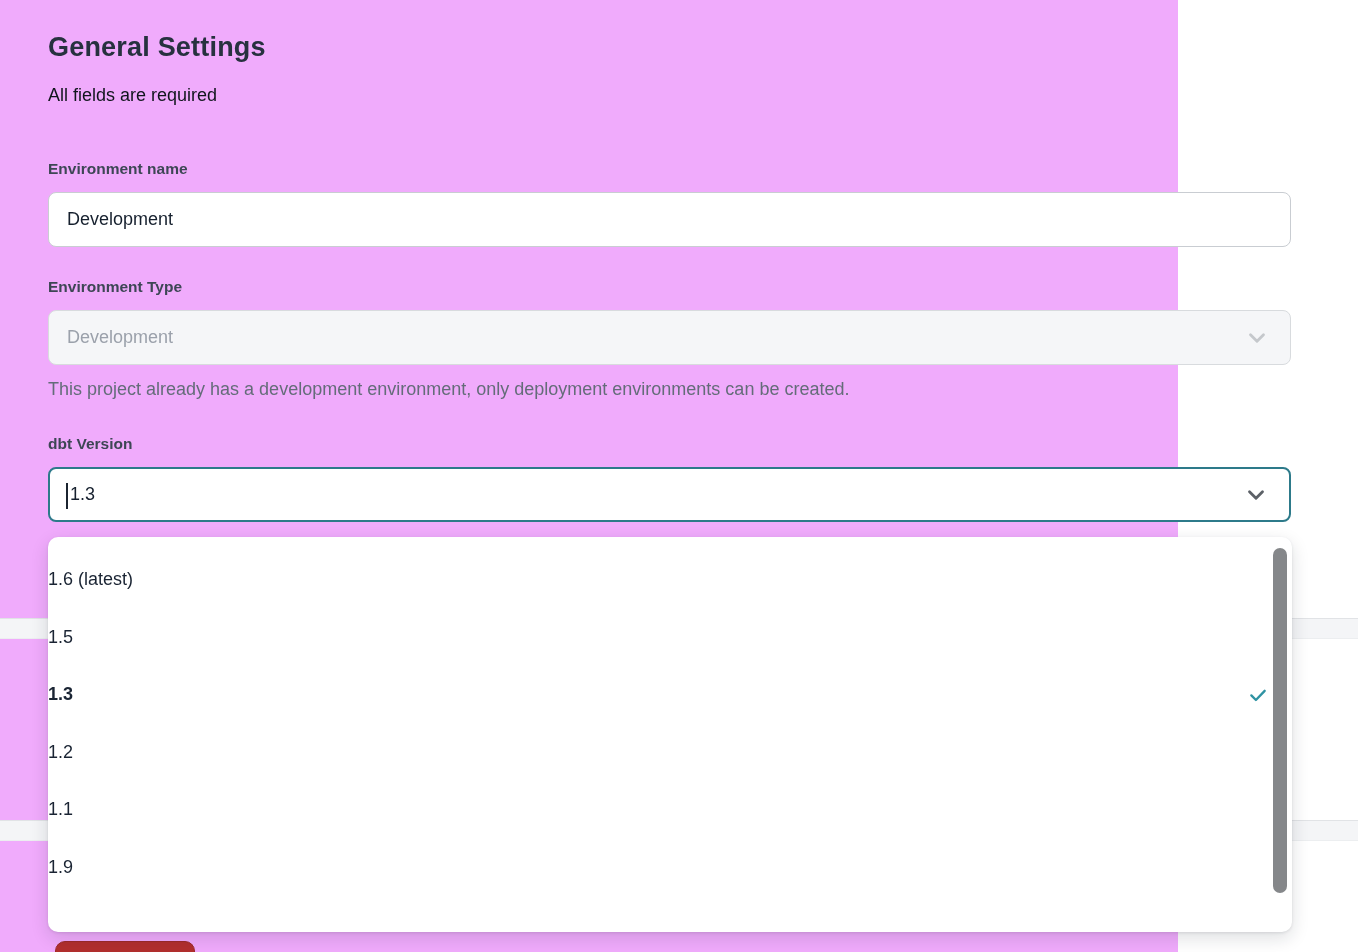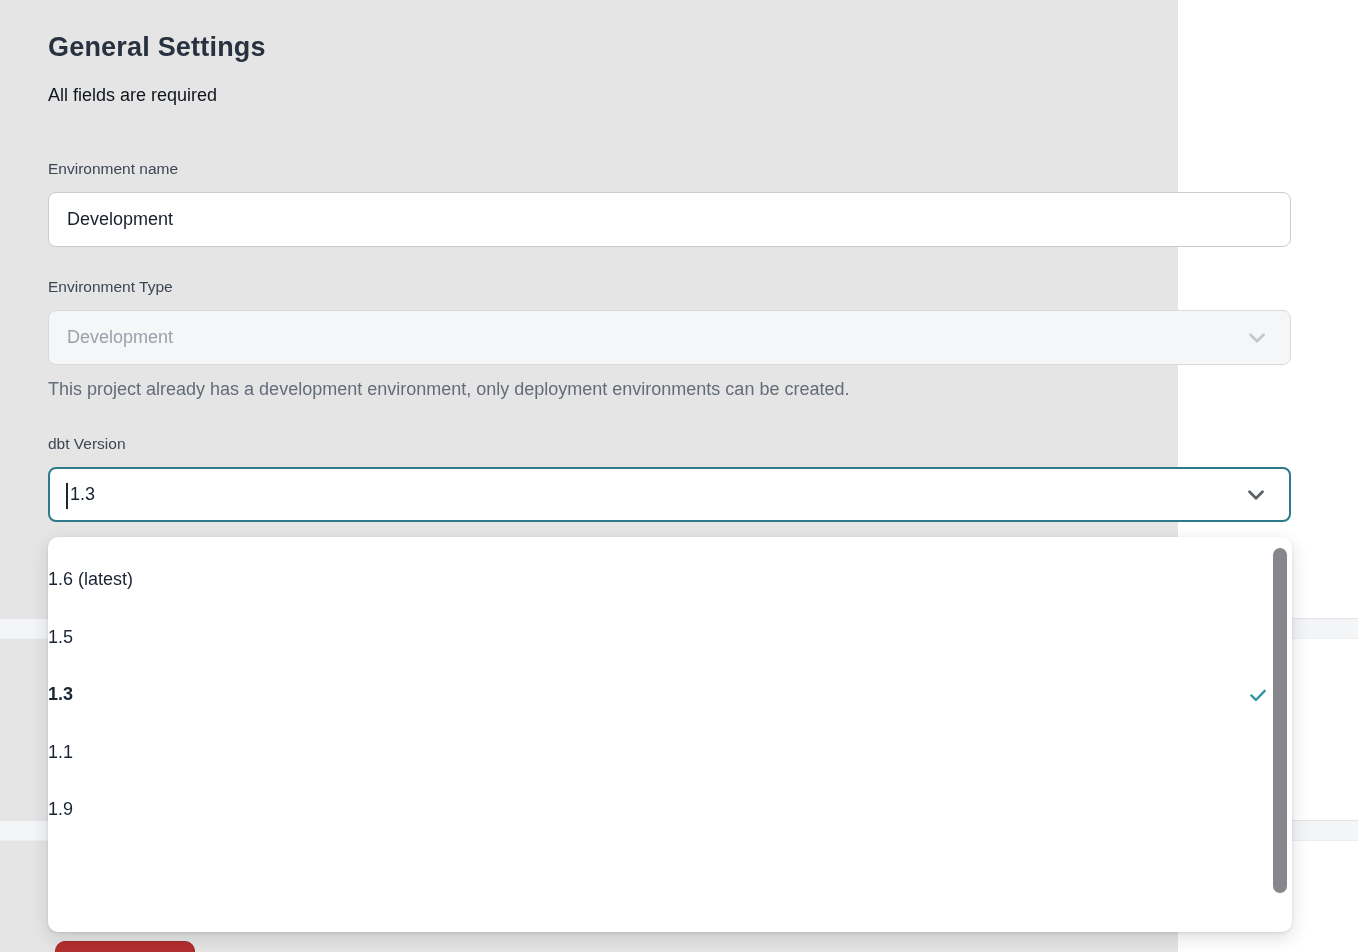--- a/index.html
+++ b/index.html
@@ -1,19 +1,19 @@
 <!DOCTYPE html>
 <html><head>
 <meta charset="utf-8">
 <style>
   * { margin: 0; padding: 0; box-sizing: border-box; }
   html, body { width: 1358px; height: 952px; overflow: hidden; background: #ffffff; }
   body { font-family: "Liberation Sans", sans-serif; color: #1a2433; }
 
-  .page { position: relative; width: 1178px; height: 952px; background: #e5e5e5; }
+  .page { position: relative; width: 1178px; height: 952px; background: #f0abfc; }
 
   
   .card-gap {
     position: absolute; left: 0; width: 1358px; height: 21px;
     background: #f4f5f7;
     border-top: 1px solid #e1e3e6;
     border-bottom: 1px solid #eceef0;
   }
   .gap-1 { top: 618px; }
   .gap-2 { top: 820px; }
@@ -24,21 +24,21 @@
     position: absolute; top: 32px; left: 48px;
     font-size: 27px; font-weight: 700; color: #27313f; letter-spacing: 0.2px;
   }
   .page-subtitle {
     position: absolute; top: 85px; left: 48px;
     font-size: 18px; font-weight: 400; color: #10151c;
   }
 
   .field-label {
     position: absolute; left: 48px;
-    font-size: 15.5px; font-weight: 400; color: #3d4655;
+    font-size: 15.5px; font-weight: 700; color: #3d4655;
   }
   .label-env-name { top: 160px; }
   .label-env-type { top: 278px; }
   .label-dbt-version { top: 435px; }
 
   .text-input {
     position: absolute; left: 48px; width: 1243px; height: 55px;
     border: 1px solid #c9cdd2; border-radius: 8px; background: #ffffff;
     font-family: "Liberation Sans", sans-serif;
     font-size: 18px; color: #16202e; padding: 0 18px; outline: none;
@@ -134,20 +134,21 @@
   <div class="dropdown">
     <ul class="option-list">
       <li class="option">1.6 (latest)</li>
       <li class="option">1.5</li>
       <li class="option selected">
         <span>1.3</span>
         <svg class="check" viewBox="0 0 24 24" fill="none">
           <path d="M4 12.5l5.5 5.5L20 7" stroke="#2f93a3" stroke-width="2.8" stroke-linecap="round" stroke-linejoin="round"></path>
         </svg>
       </li>
+      <li class="option">1.2</li>
       <li class="option">1.1</li>
       <li class="option">1.9</li>
     </ul>
     <div class="scroll-thumb"></div>
   </div>
 
   <button class="danger-button"></button>
 
 </div>
 

